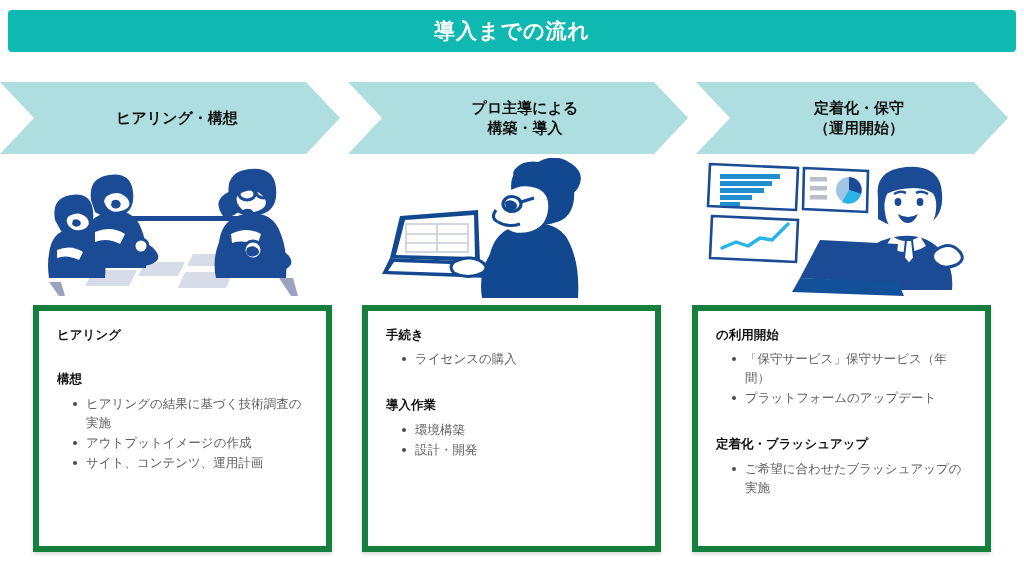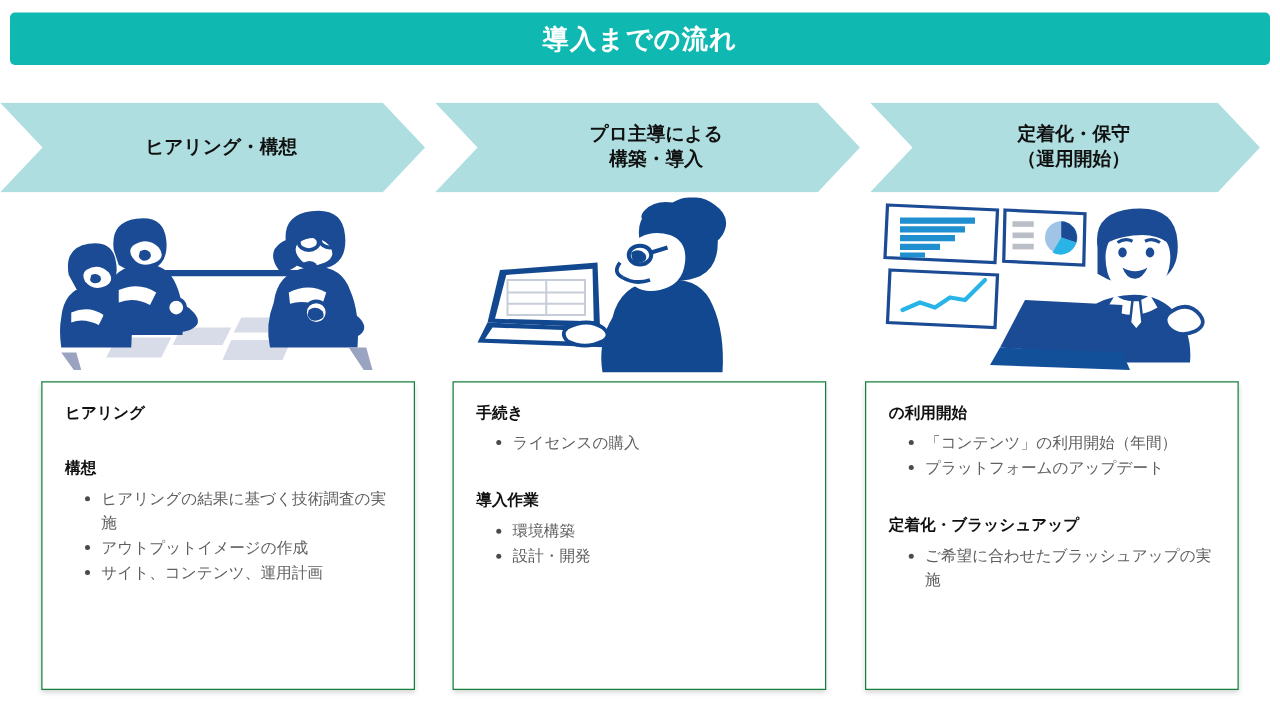--- a/index.html
+++ b/index.html
@@ -88,21 +88,21 @@
   .illus-2 { left: 362px; width: 299px; }
   .illus-3 { left: 692px; width: 299px; }
   .illus svg { display: block; width: 100%; height: 100%; }
 
   
   .card {
     position: absolute;
     top: 305px;
     height: 247px;
     background: #ffffff;
-    border: 1px solid #15803d;
+    border: 6px solid #15803d;
     box-shadow: 0 2px 4px rgba(0,0,0,0.17);
     box-sizing: border-box;
     padding: 16px 14px 10px 18px;
   }
   .card-1 { left: 33px;  width: 299px; }
   .card-2 { left: 362px; width: 299px; }
   .card-3 { left: 692px; width: 299px; }
 
   .section-head {
     font-size: 12.5px;
@@ -331,20 +331,20 @@
   <div class="section-head spaced">導入作業</div>
   <ul class="bullets">
     <li>環境構築</li>
     <li>設計・開発</li>
   </ul>
 </div>
 
 <div class="card card-3">
   <div class="section-head">の利用開始</div>
   <ul class="bullets">
-    <li>「コンテンツ」の利用開始（年間）</li>
+    <li>「保守サービス」保守サービス（年間）</li>
     <li>プラットフォームのアップデート</li>
   </ul>
   <div class="section-head spaced">定着化・ブラッシュアップ</div>
   <ul class="bullets">
     <li>ご希望に合わせたブラッシュアップの実施</li>
   </ul>
 </div>
 
 </body></html>

